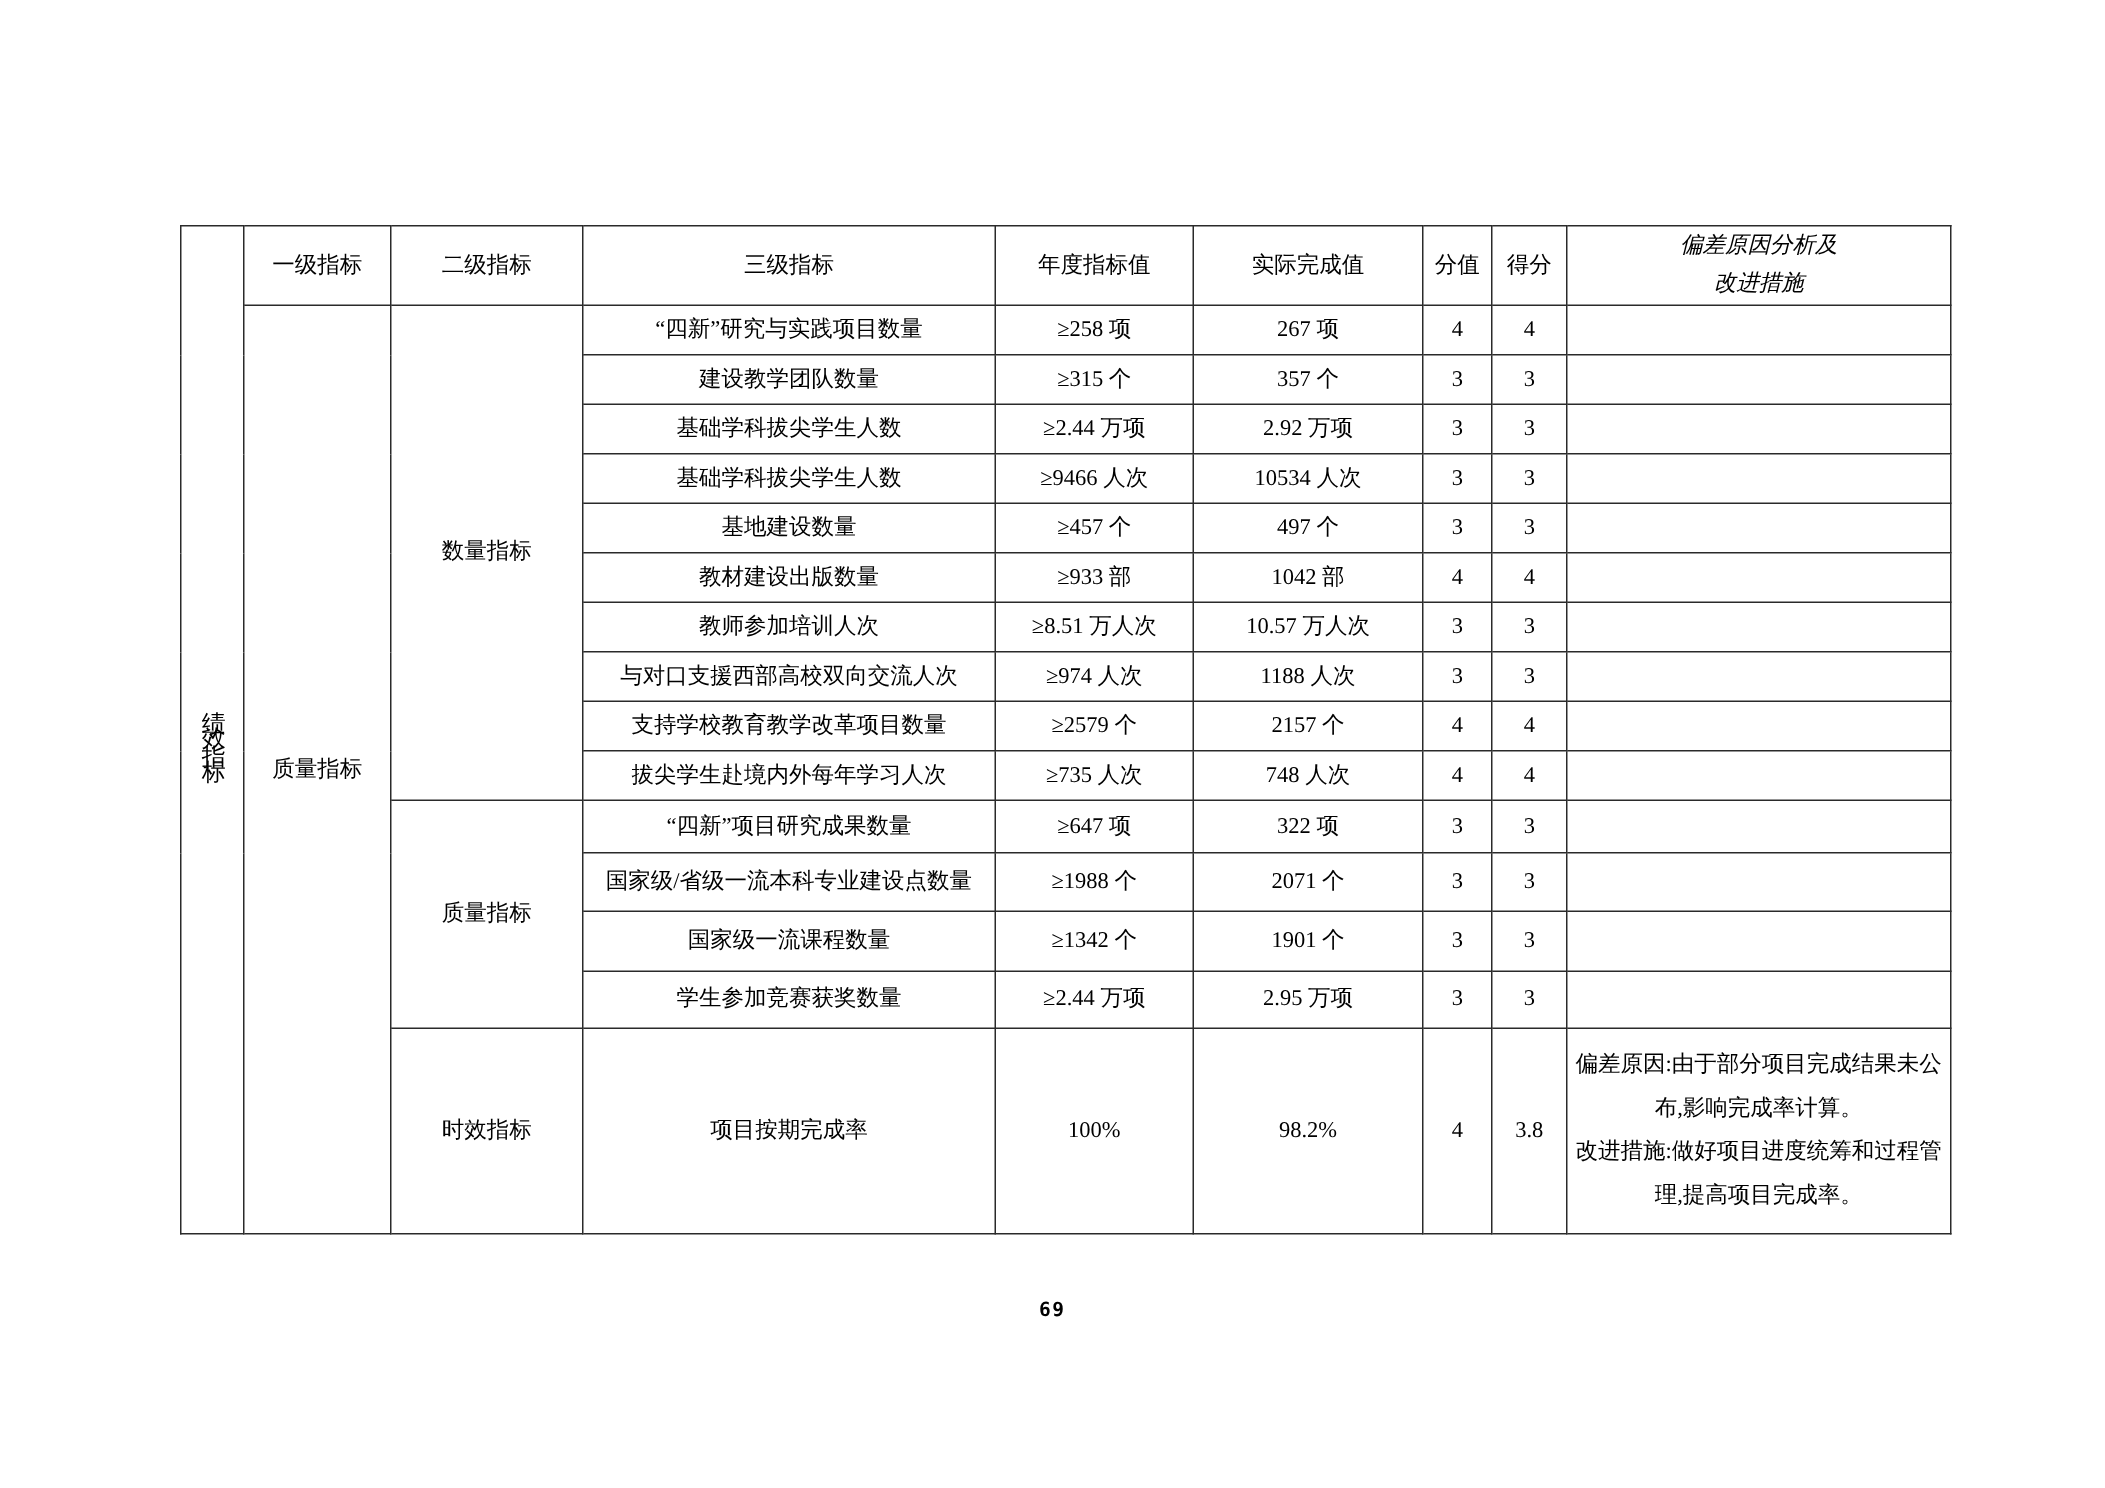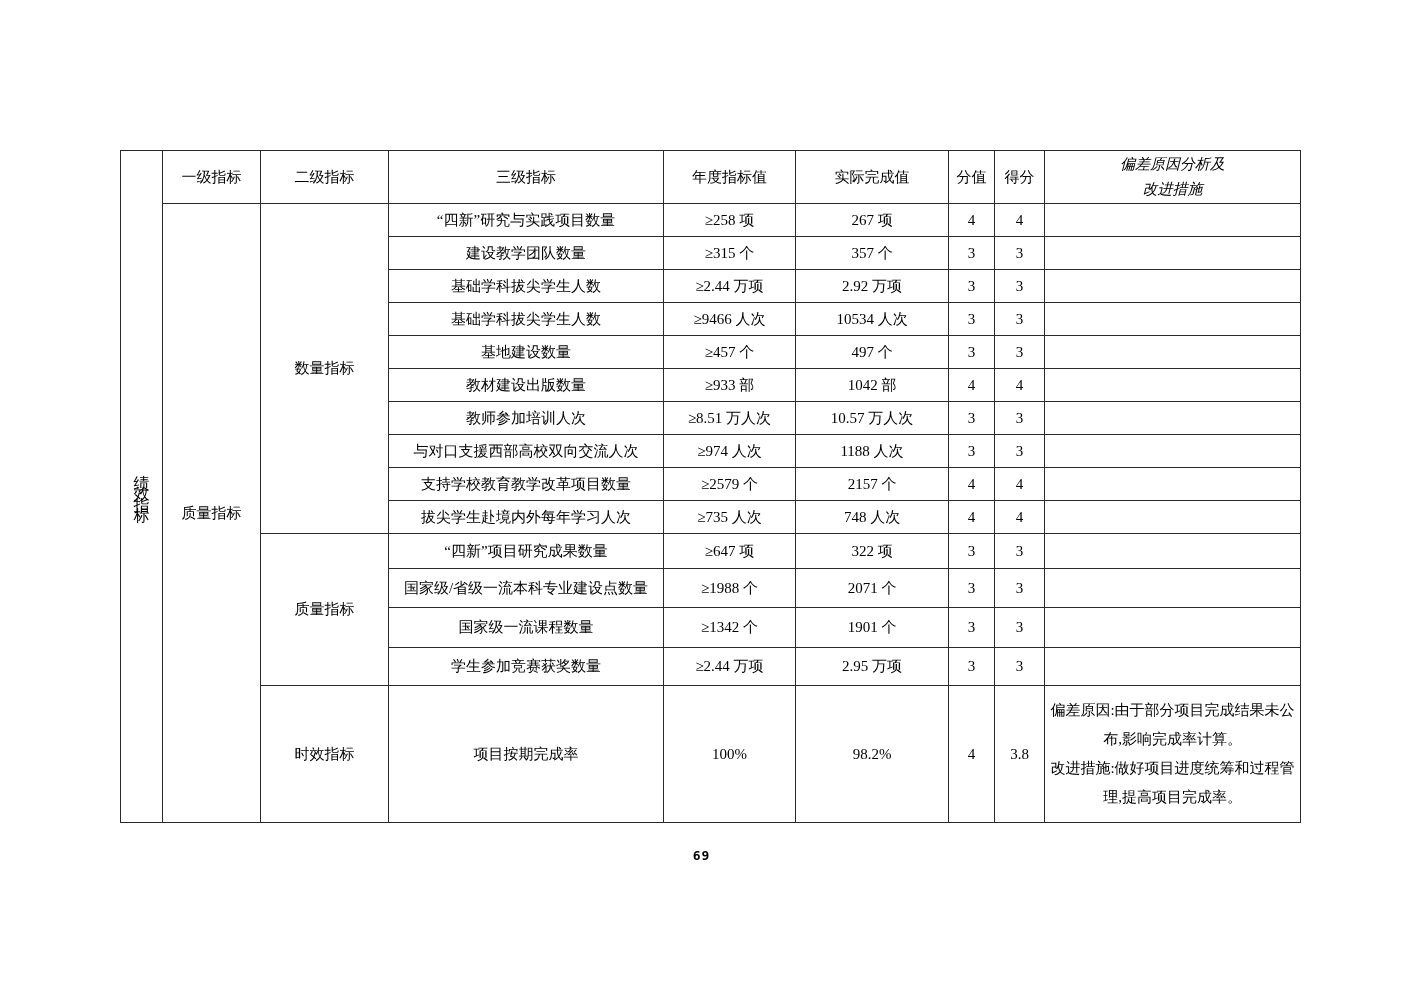--- a/index.html
+++ b/index.html
@@ -42,21 +42,21 @@
     text-orientation:upright;
     letter-spacing:11px;
     font-size:16px;
     line-height:1;
   }
   .hdr-two-line div { line-height:1.7;font-style:italic; }
   td.devcell { text-align:left; vertical-align:middle; padding:8px 9px; }
   td.devcell .devline { font-size:15px; line-height:1.95;font-family:Liberation Serif, serif; }
   .pageno {
     position:absolute;
-    left:0; width:1403px; top:848px;
+    left:0; width:1403px; top:866px;
     text-align:center;
     font-family:"DejaVu Sans Mono","DejaVu Sans",sans-serif;
     font-weight:bold;
     font-size:13px;
     letter-spacing:1px;
   }
 </style>
 </head>
 <body>
 

